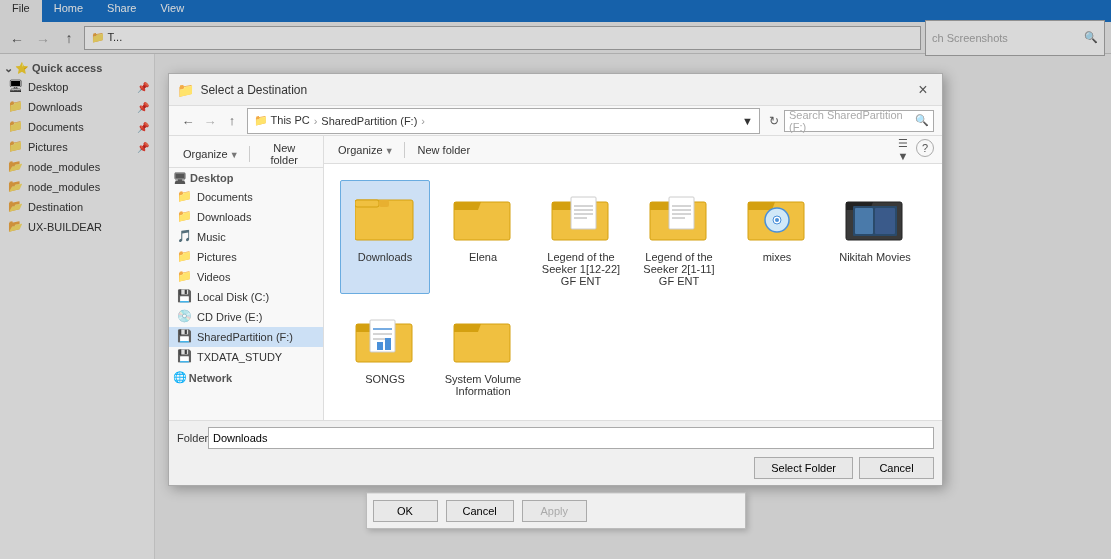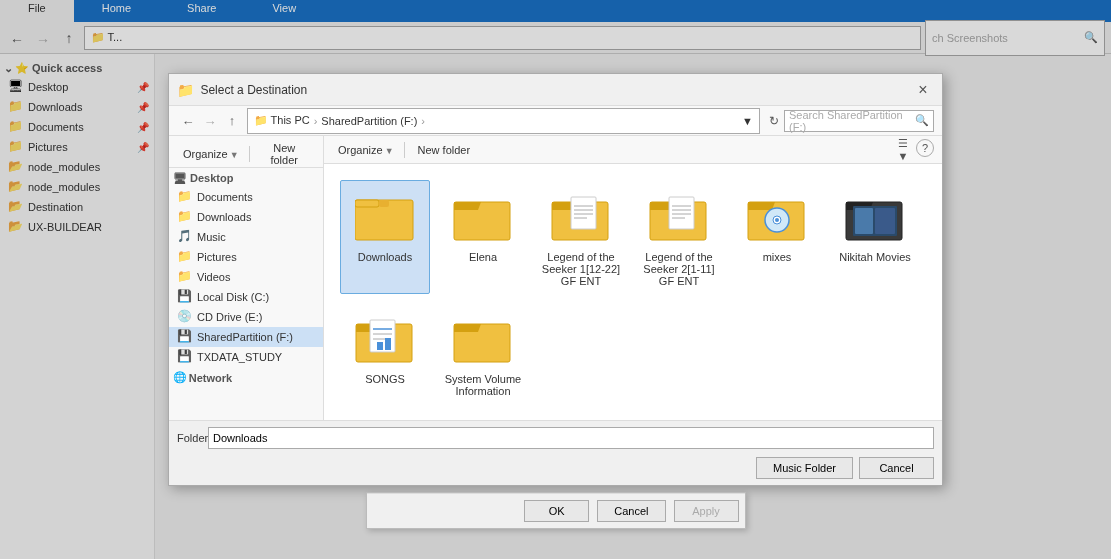--- a/index.html
+++ b/index.html
@@ -18,21 +18,21 @@
       background: #f0f0f0;
     }
 
     
     .ribbon {
       display: flex;
       height: 22px;
       background: #1a73c8;
     }
     .ribbon-tab {
-      padding: 2px 28px;
+      padding: 2px 12px;
       font-size: 11px;
       color: white;
       cursor: pointer;
     }
     .ribbon-tab.active {
       background: #f0f0f0;
       color: #333;
     }
 
     
@@ -324,21 +324,21 @@
       padding: 4px 16px;
       background: #e8e8e8;
       border: 1px solid #aaa;
       cursor: pointer;
       font-size: 11px;
       min-width: 75px;
     }
 
     
     .bottom-bar {
-      display: flex; align-items: center; justify-content: flex-end;
+      display: flex; align-items: center; justify-content: flex-start;
       gap: 8px;
       padding: 6px;
       background: #f0f0f0;
       border-top: 1px solid #ddd;
     }
     .bottom-btn {
       padding: 4px 16px;
       background: #e8e8e8;
       border: 1px solid #aaa;
       cursor: pointer;
@@ -638,21 +638,21 @@
       </div>
 
     </div>
 
     <div class="dialog-footer">
       <div class="folder-row">
         <label class="folder-label">Folder:</label>
         <input class="folder-input" type="text" value="Downloads" style="">
       </div>
       <div class="dialog-buttons">
-        <button class="btn-primary">Music Folder</button>
+        <button class="btn-primary">Select Folder</button>
         <button class="btn-secondary">Cancel</button>
       </div>
     </div>
 
   </div>
 
   <div style="position:absolute; bottom:30px; left:50%; transform:translateX(-50%); width:380px; background:#f0f0f0; border:1px solid #bbb; box-shadow:2px 2px 6px rgba(0,0,0,0.2);">
     <div class="bottom-bar">
       <button class="bottom-btn">OK</button>
       <button class="bottom-btn">Cancel</button>

